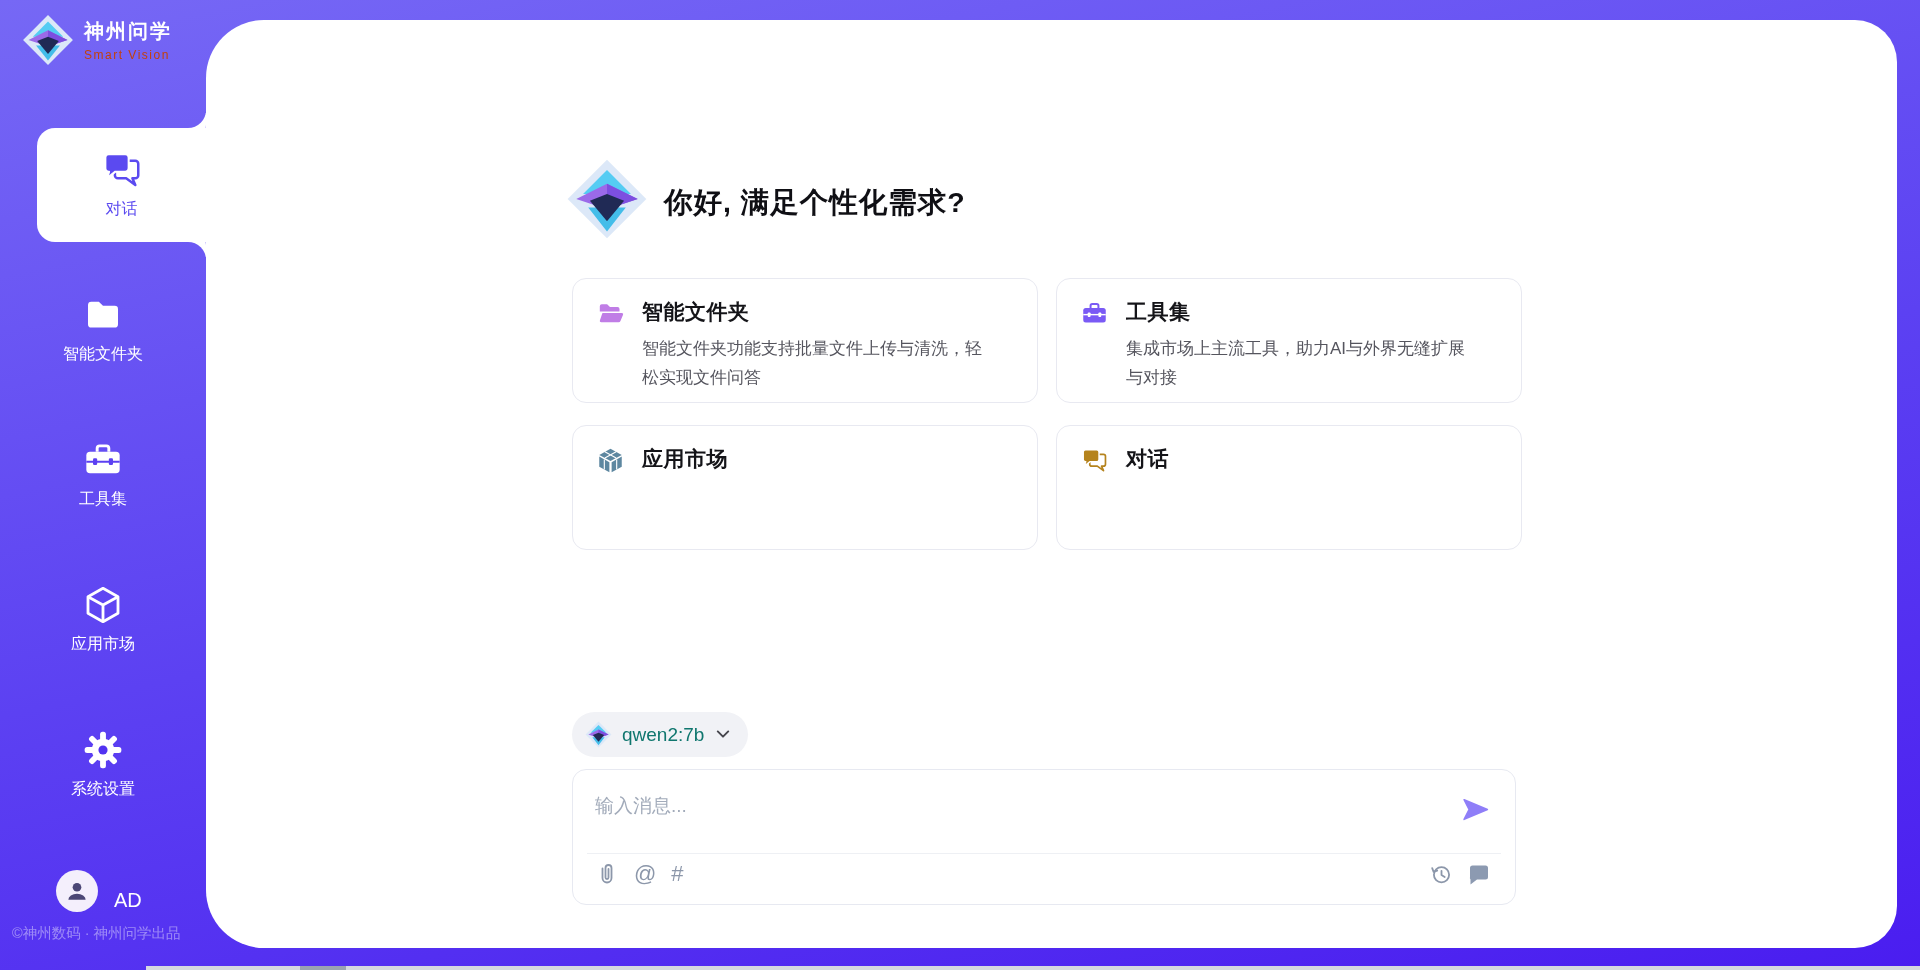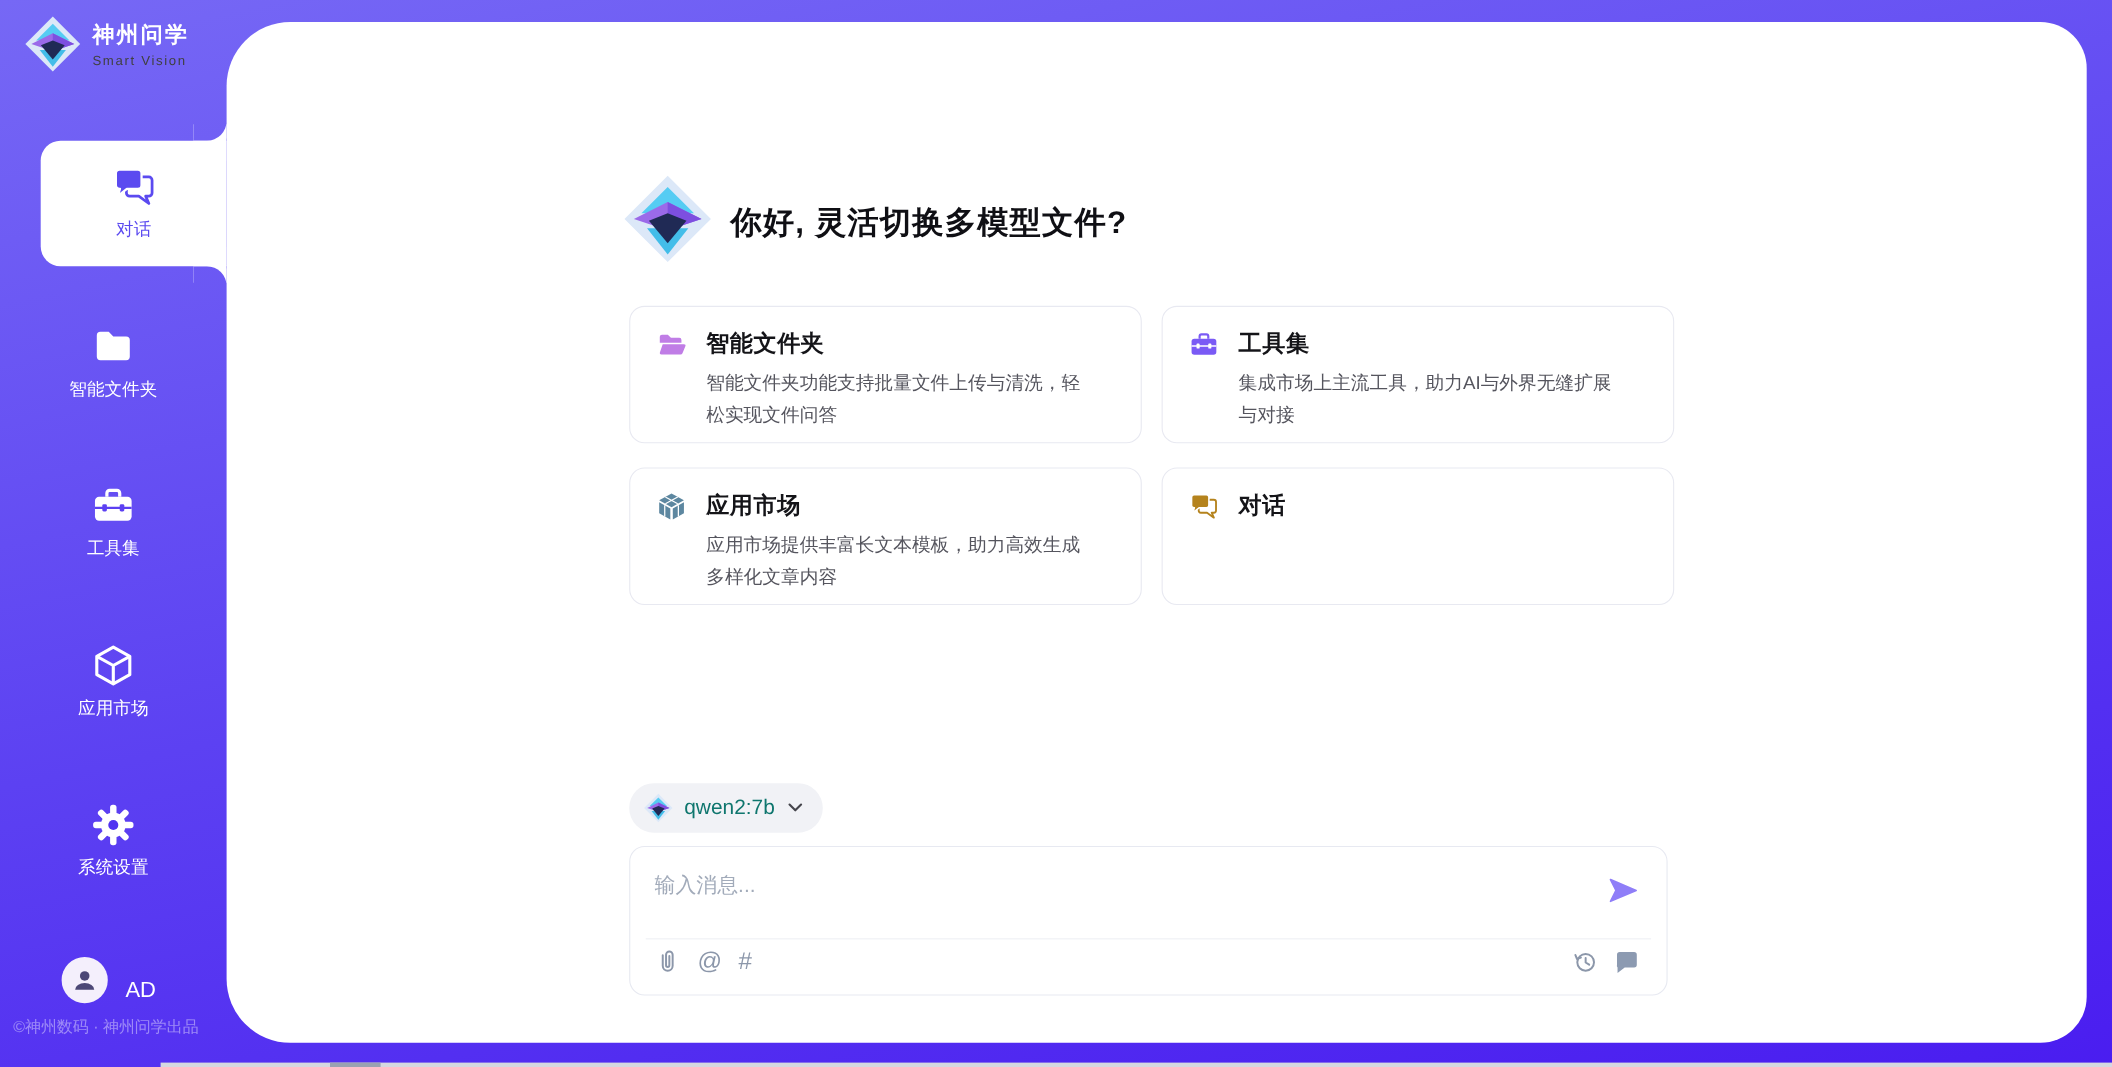--- a/index.html
+++ b/index.html
@@ -15,21 +15,21 @@
   .main-panel{
     position:absolute; left:206px; top:20px; width:1691px; height:928px;
     background:#ffffff; border-radius:58px 42px 42px 58px;
   }
 
   
   .sidebar{ position:absolute; left:0; top:0; width:206px; height:802px; }
   .brand{ position:absolute; left:22px; top:14px; display:flex; align-items:center; gap:10px; }
   .brand-logo{ width:52px; height:52px; }
   .brand-name{ color:#fff; font-size:20px; font-weight:bold; letter-spacing:2px; }
-  .brand-sub{ color:#404040; font-size:12px; letter-spacing:1.5px; margin-top:3px; }
+  .brand-sub{ color:#c2410c; font-size:12px; letter-spacing:1.5px; margin-top:3px; }
 
   .nav-item{
     position:absolute; left:0; width:206px; height:114px;
     display:flex; flex-direction:column; align-items:center; justify-content:center;
     gap:9px; color:#ffffff; cursor:pointer;
     --sep:#5c40f2; --hole:#5132f1;
   }
   .nav-item .ic{ width:40px; height:40px; }
   .nav-label{ font-size:16px; }
   .nav-item.active{
@@ -171,21 +171,21 @@
   </symbol>
 </svg>
 
 <div class="stage">
 
   <div class="main-panel">
 
     <svg class="hero-logo">
         <use href="#sym-diamond"></use>
       </svg>
-    <div class="hero-title">你好, 灵活切换多模型文件?</div>
+    <div class="hero-title">你好, 满足个性化需求?</div>
 
     <div class="cards">
       <div class="card">
         <svg class="ic" style="color:#c07de6">
             <use href="#sym-folder-open"></use>
           </svg>
         <div>
           <div class="card-title">智能文件夹</div>
           <div class="card-desc">智能文件夹功能支持批量文件上传与清洗，轻松实现文件问答</div>
         </div>
@@ -198,21 +198,20 @@
           <div class="card-title">工具集</div>
           <div class="card-desc">集成市场上主流工具，助力AI与外界无缝扩展与对接</div>
         </div>
       </div>
       <div class="card">
         <svg class="ic" style="color:#5d87a0">
             <use href="#sym-grid-cube"></use>
           </svg>
         <div>
           <div class="card-title">应用市场</div>
-          <div class="card-desc">应用市场提供丰富长文本模板，助力高效生成多样化文章内容</div>
         </div>
       </div>
       <div class="card">
         <svg class="ic" style="color:#b5831d; --sep:#ffffff;">
             <use href="#sym-chat"></use>
           </svg>
         <div>
           <div class="card-title">对话</div>
         </div>
       </div>

